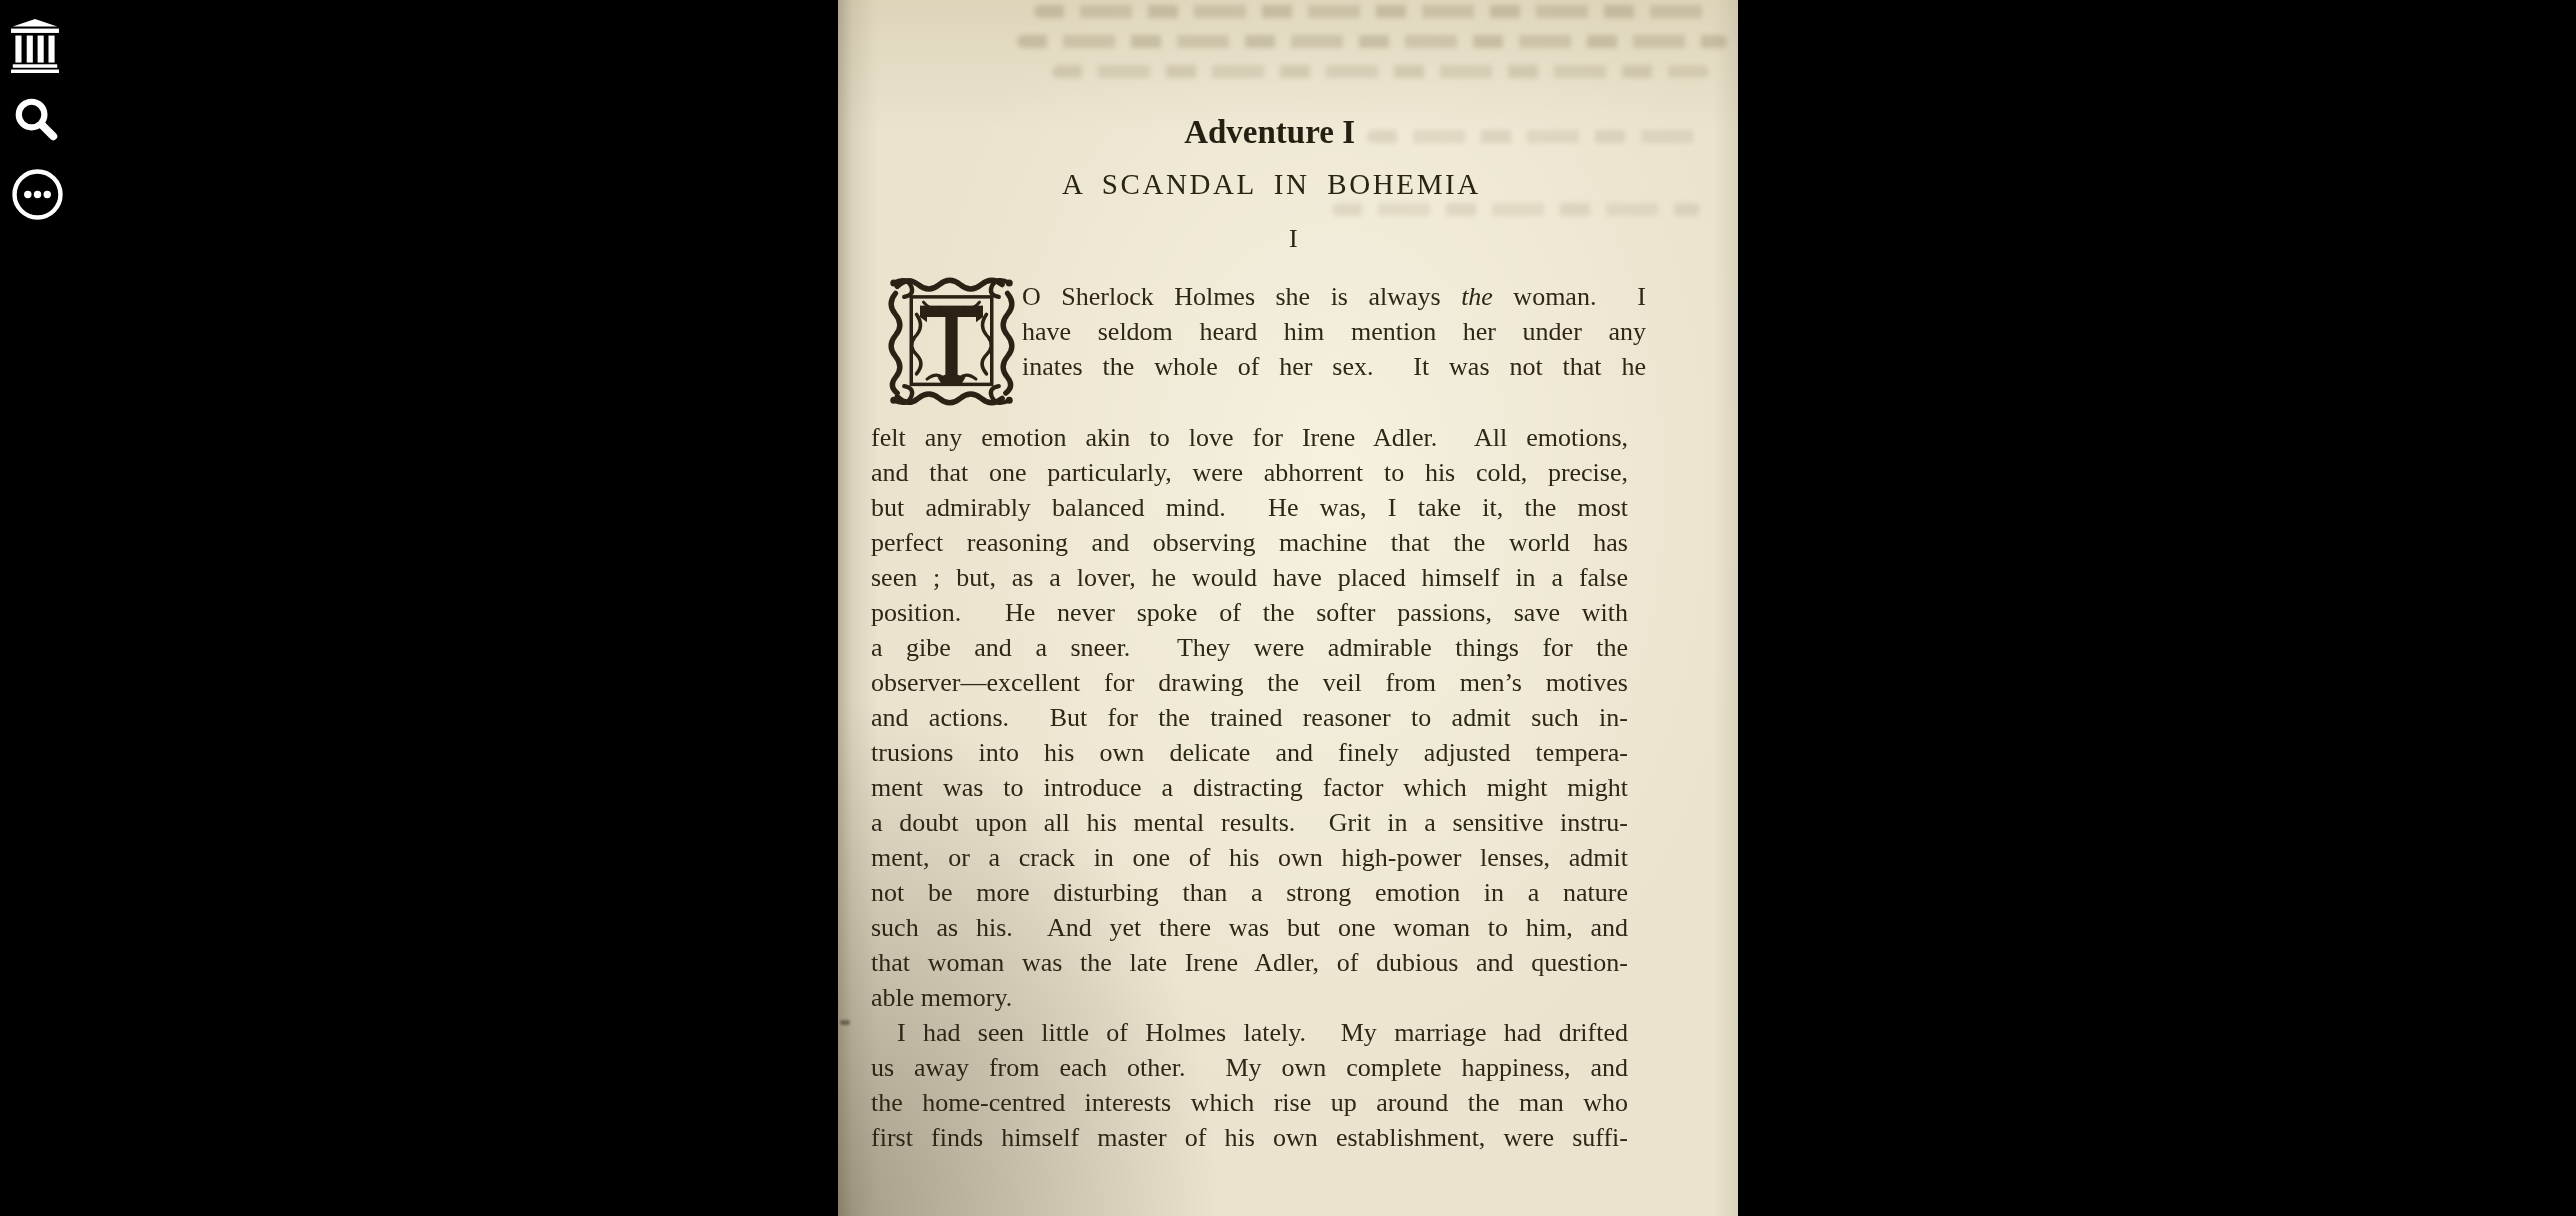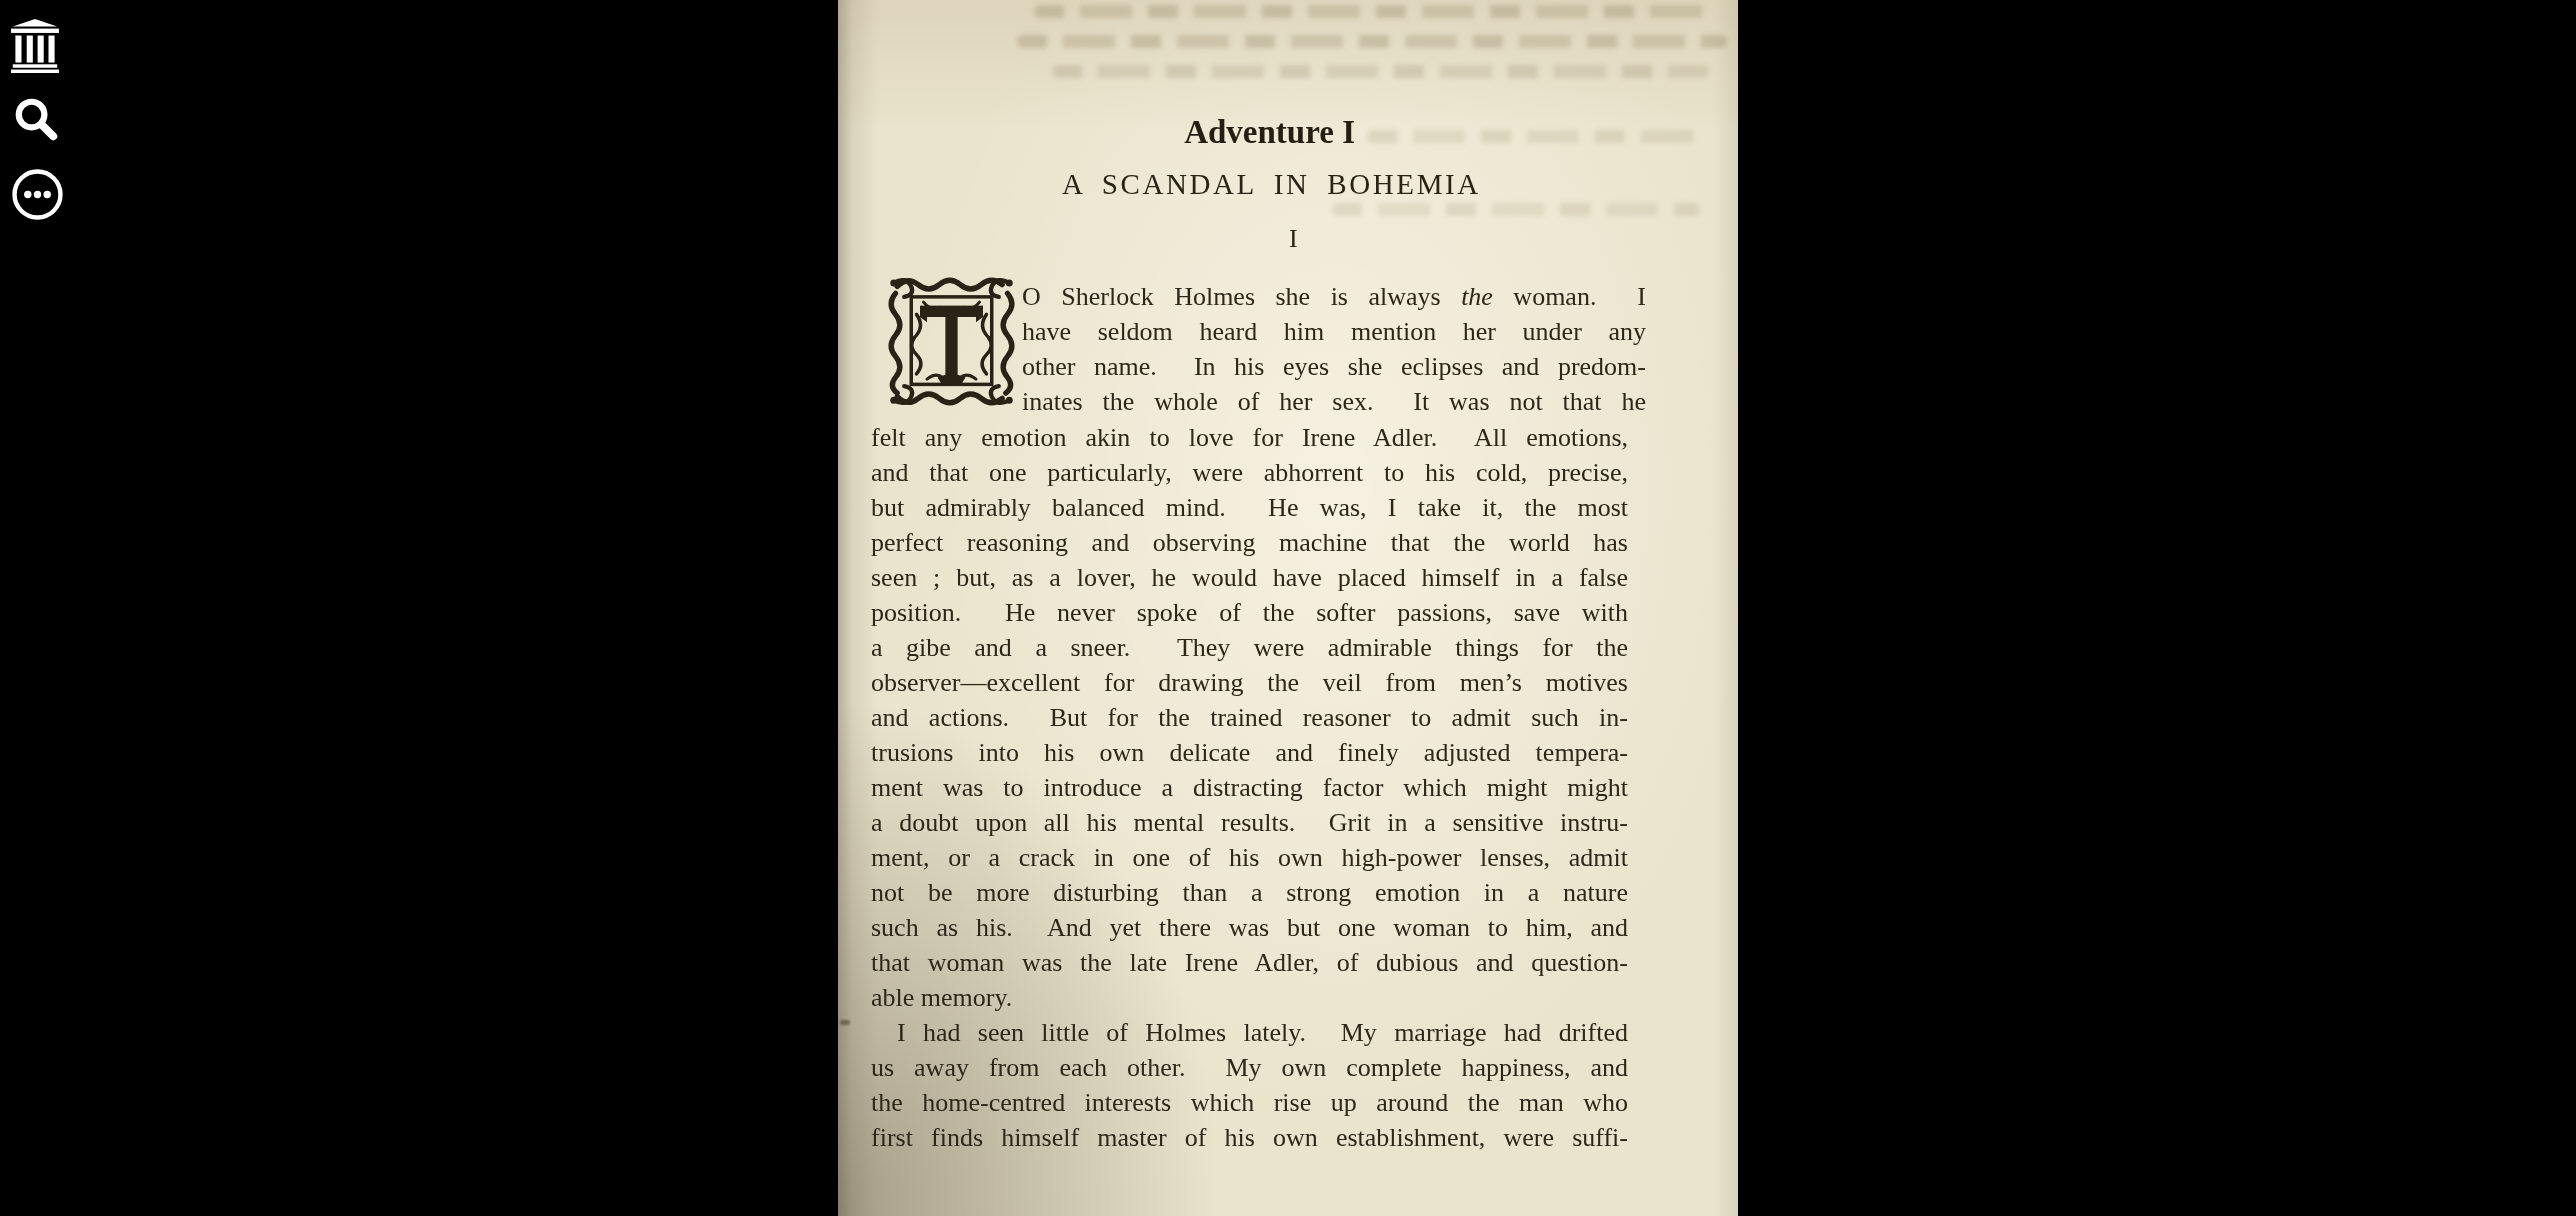--- a/index.html
+++ b/index.html
@@ -144,21 +144,20 @@
           <path d="M60 118 q16 -8 32 0 l-5 8 h-22 z"></path>
           <path d="M40 49 l8 6 v-6 z"></path>
           <path d="M112 49 l-8 6 v-6 z"></path>
         </g>
       </svg>
     </div>
 
     <div class="textcol first">
       <div class="ln"><span>O Sherlock Holmes she is always </span><em>the</em><span> woman.&nbsp; I</span></div>
       <div class="ln">have seldom heard him mention her under any</div>
-      <div class="ln">other name.&nbsp; In his eyes she eclipses and predom-</div>
       <div class="ln">inates the whole of her sex.&nbsp; It was not that he</div>
     </div>
 
     <div class="textcol rest">
       <div class="ln">felt any emotion akin to love for Irene Adler.&nbsp; All emotions,</div>
       <div class="ln">and that one particularly, were abhorrent to his cold, precise,</div>
       <div class="ln">but admirably balanced mind.&nbsp; He was, I take it, the most</div>
       <div class="ln">perfect reasoning and observing machine that the world has</div>
       <div class="ln">seen ; but, as a lover, he would have placed himself in a false</div>
       <div class="ln">position.&nbsp; He never spoke of the softer passions, save with</div>

